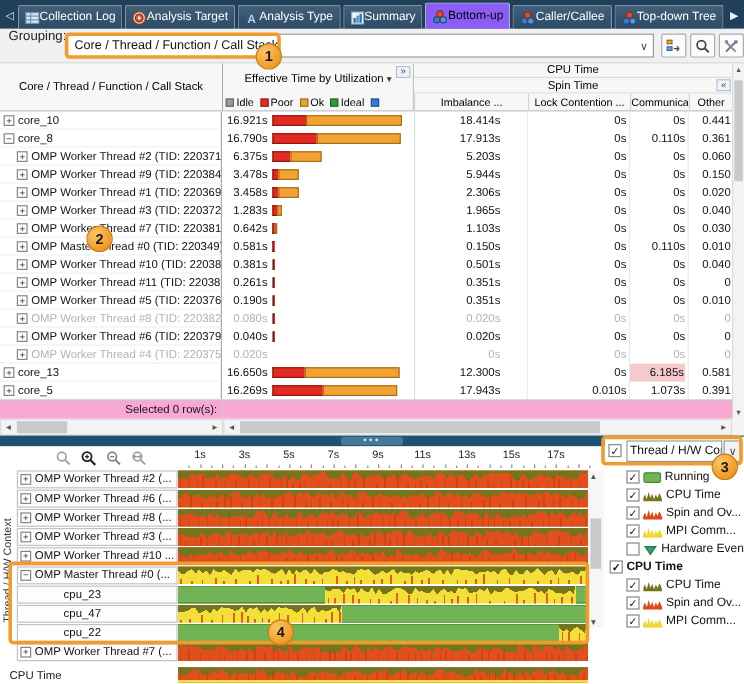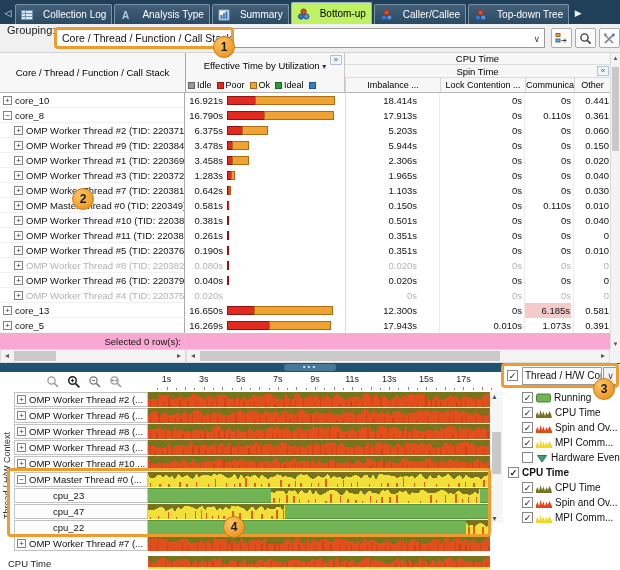--- a/index.html
+++ b/index.html
@@ -5,24 +5,24 @@
   *{box-sizing:border-box}
   body{margin:0;background:#fff}
   #app{position:relative;width:620px;height:570px;overflow:hidden;background:#fff;
        font-family:"Liberation Sans",sans-serif;color:#111}
 
   
   #tabbar{position:absolute;left:0;top:0;width:620px;height:24px;background:#20405a;
           display:flex;align-items:flex-end;padding-left:1px}
   .tabscroll{flex:none;width:14px;height:20px;color:#e8f2f8;display:flex;align-items:center;
              justify-content:center;font-size:9px;margin-bottom:1px}
-  .tab{display:flex;align-items:center;gap:10px;height:20px;padding:0 5px;margin-right:2px;
+  .tab{display:flex;align-items:center;gap:0;height:20px;padding:0 5px;margin-right:2px;
        background:linear-gradient(#43607a,#2b4a64);border:1px solid #7a93a6;border-bottom:0;
        border-radius:2px 2px 0 0;color:#fff;font-size:10px;white-space:nowrap;overflow:hidden}
-  .tab.active{background:#bef264;color:#000;height:22px;border-color:#9fb3c2}
+  .tab.active{background:#8b5cf6;color:#000;height:22px;border-color:#9fb3c2}
   .ticon{display:flex;flex:none}
 
   
   #toolbar{position:absolute;left:0;top:24px;width:620px;height:29px;background:#f0f0f0;
            border-bottom:1px solid #d2d2d2}
   #grouping-label{position:absolute;left:7px;top:0;font-size:11px;color:#222}
   #grouping-combo{position:absolute;left:55px;top:4px;width:490px;height:20px;background:#fff;
                   border:1px solid #9a9a9a;font-size:10.5px;line-height:18px;padding:0 18px 0 6px;
                   white-space:nowrap;overflow:hidden}
   #grouping-combo .dd{position:absolute;right:4px;top:1px;font-size:9px;color:#444}
@@ -136,20 +136,30 @@
   <div id="tabbar">
       <span class="tabscroll">◁</span>
       <div class="tab">
         <span class="ticon">
           <svg width="12" height="12" viewBox="0 0 12 12" xmlns="http://www.w3.org/2000/svg">
             <rect x="0.5" y="1.5" width="11" height="9" fill="#d8e8f4" stroke="#6e93ad"></rect>
             <path d="M0.5 4.5h11M0.5 7.5h11M4.5 1.5v9" stroke="#6e93ad" fill="none"></path>
           </svg>
         </span>
         <span>Collection Log</span>
+      </div>
+      <div class="tab">
+        <span class="ticon">
+          <svg width="12" height="12" viewBox="0 0 12 12" xmlns="http://www.w3.org/2000/svg">
+            <circle cx="6" cy="6" r="5.2" fill="#e8e4de" stroke="#a43c28"></circle>
+            <circle cx="6" cy="6" r="3.2" fill="#d65a30" stroke="#8e2f1c"></circle>
+            <circle cx="6" cy="6" r="1.2" fill="#fff"></circle>
+          </svg>
+        </span>
+        <span>Analysis Target</span>
       </div>
       <div class="tab">
         <span class="ticon">
           <svg width="12" height="12" viewBox="0 0 12 12" xmlns="http://www.w3.org/2000/svg">
             <text x="2" y="10" font-family="Liberation Sans,sans-serif" font-size="10" font-weight="bold" fill="#a8cce8">A</text>
           </svg>
         </span>
         <span>Analysis Type</span>
       </div>
       <div class="tab">

